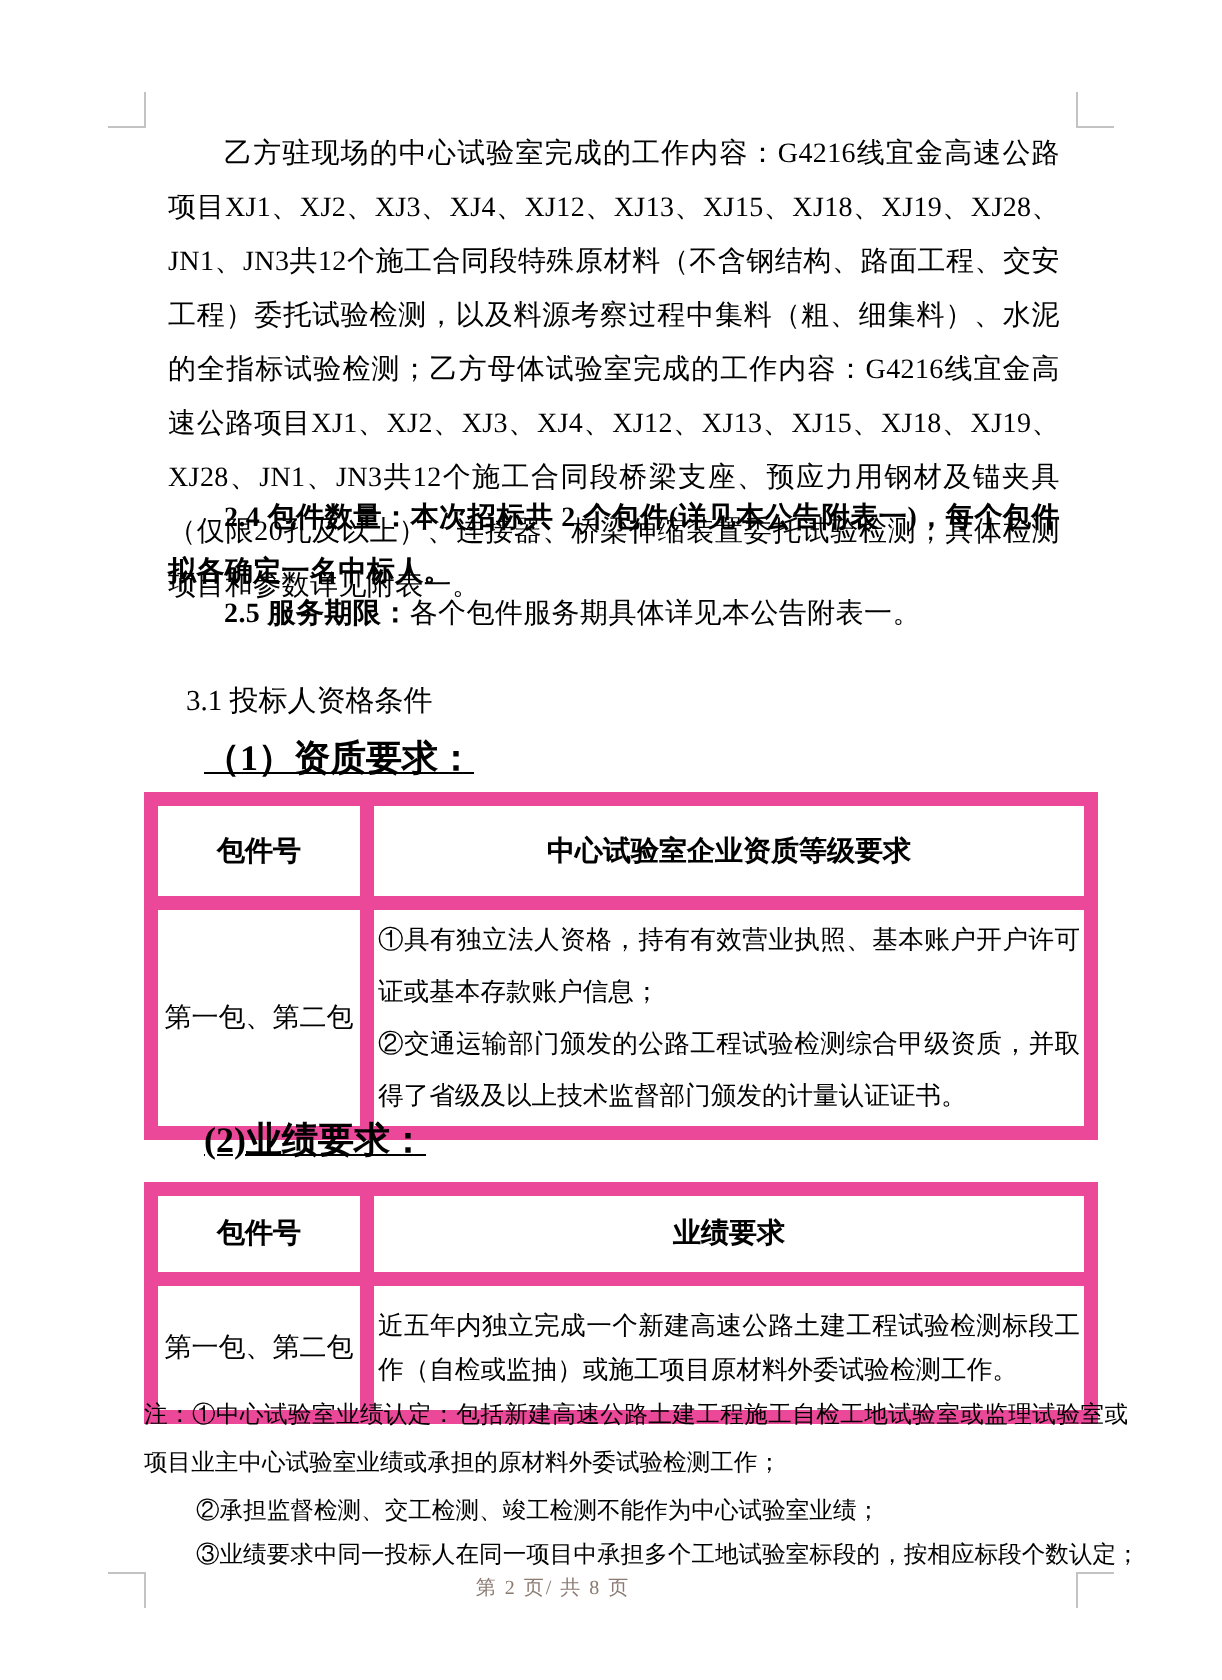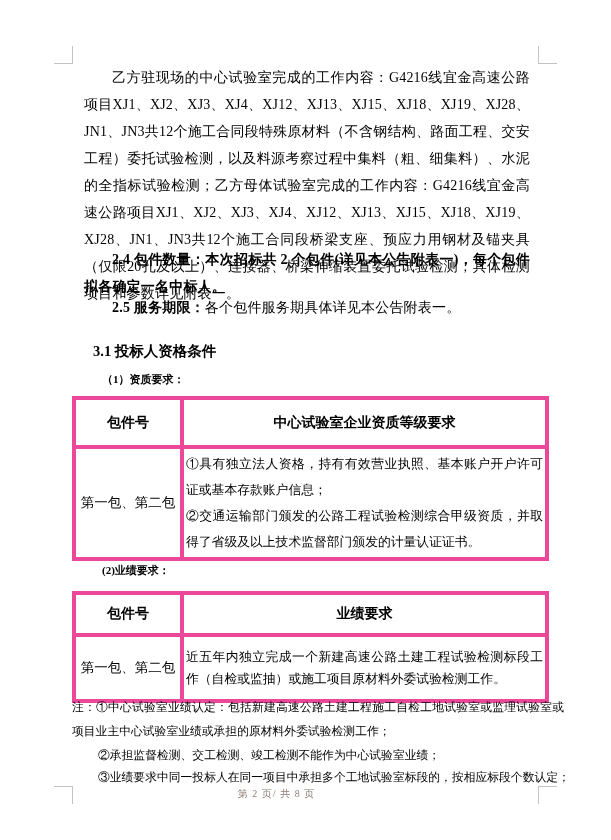--- a/index.html
+++ b/index.html
@@ -15,29 +15,29 @@
   .crop-bl { left:54px; top:786px; border-right:1px solid #c3c3c3; border-top:1px solid #c3c3c3; }
   .crop-br { left:538px; top:786px; border-left:1px solid #c3c3c3; border-top:1px solid #c3c3c3; }
 
   .blk { position:absolute; left:72px; width:470px; }
 
   .para {
     margin:12px; font-size:14px; line-height:27px;
     text-align:justify; text-indent:2em; letter-spacing:0.2px;
   }
   .h-sec   { margin:0; font-size:16px; font-weight:bold; line-height:27px; }
-  .h-sub   { margin:0; font-size:14.5px; font-weight:bold; line-height:27px; padding-left:21px; }
-  .h-item  { margin:0; font-size:11px; font-weight:bold; line-height:27px; padding-left:30px; }
+  .h-sub   { margin:0; font-size:14.5px; font-weight:normal; line-height:27px; padding-left:21px; }
+  .h-item  { margin:0; font-size:18px; font-weight:bold; line-height:27px; padding-left:30px;text-decoration:underline; }
 
   table.doc-table {
     position:absolute; left:72px; width:477px;
     border-collapse:collapse; table-layout:fixed;
     border:2px solid #000;
   }
-  table.doc-table th, table.doc-table td { border:4px solid #ec4899; }
+  table.doc-table th, table.doc-table td { border:7px solid #ec4899; }
   table.doc-table th {
     font-size:14px; font-weight:bold; text-align:center; vertical-align:middle;
   }
   table.doc-table td.pkg {
     font-size:13.5px; text-align:center; vertical-align:middle;
   }
   table.doc-table td.req { font-size:12.8px; vertical-align:middle; padding:2px 2px; }
   table.doc-table td.req p { margin:0; text-align:justify; }
   #table1 th { height:43px; }
   #table1 td { height:99px; }

